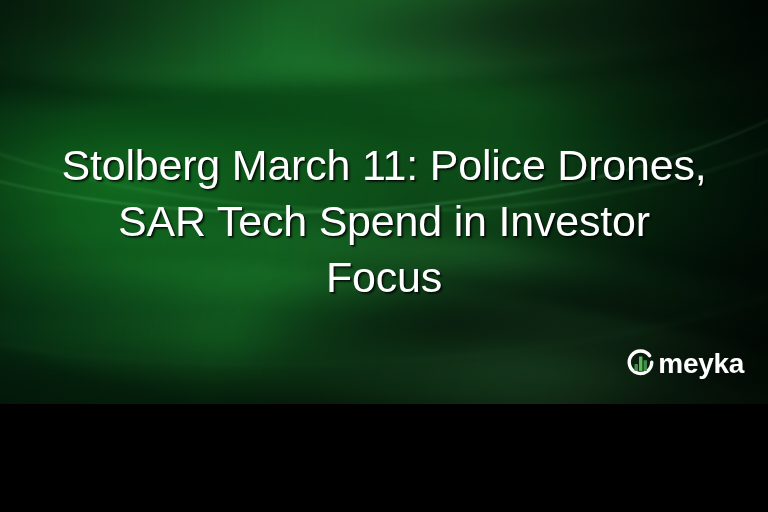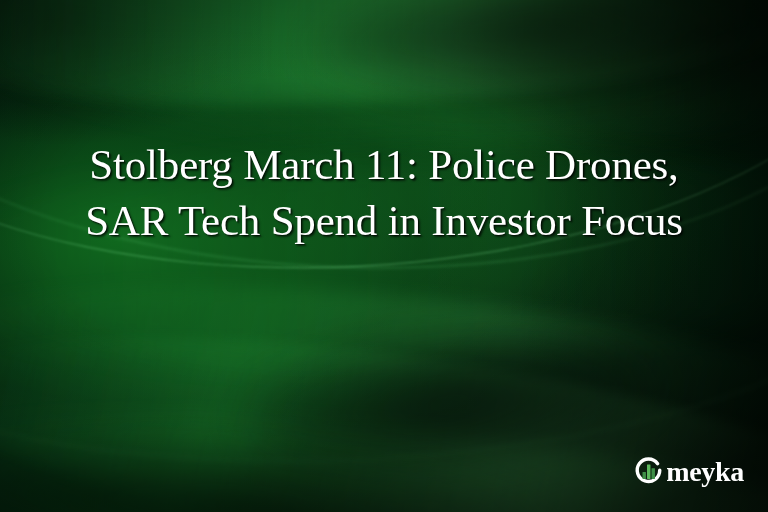--- a/index.html
+++ b/index.html
@@ -4,23 +4,23 @@
 <style>
   html, body {
     margin: 0;
     padding: 0;
     background: #000;
   }
 
   #canvas {
     position: relative;
     width: 768px;
-    height: 512px;
+    height: 404px;
     overflow: hidden;
-    font-family: Liberation Serif, serif;
+    font-family: Liberation Sans, sans-serif;
     background-color: #021a09;
   }
 
   
   .bg-layer {
     position: absolute;
     inset: 0;
     pointer-events: none;
   }
 

